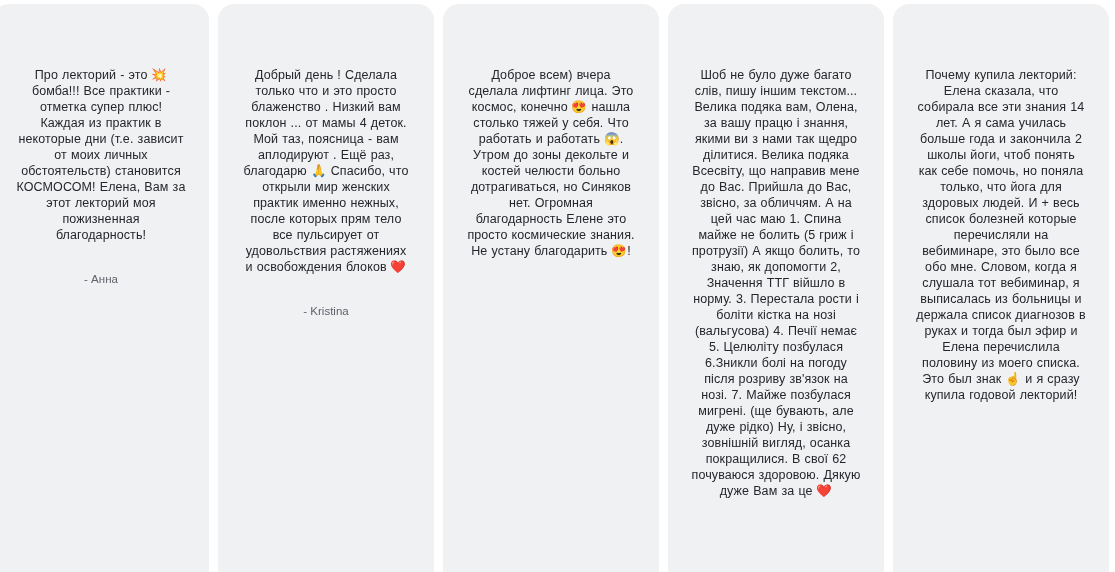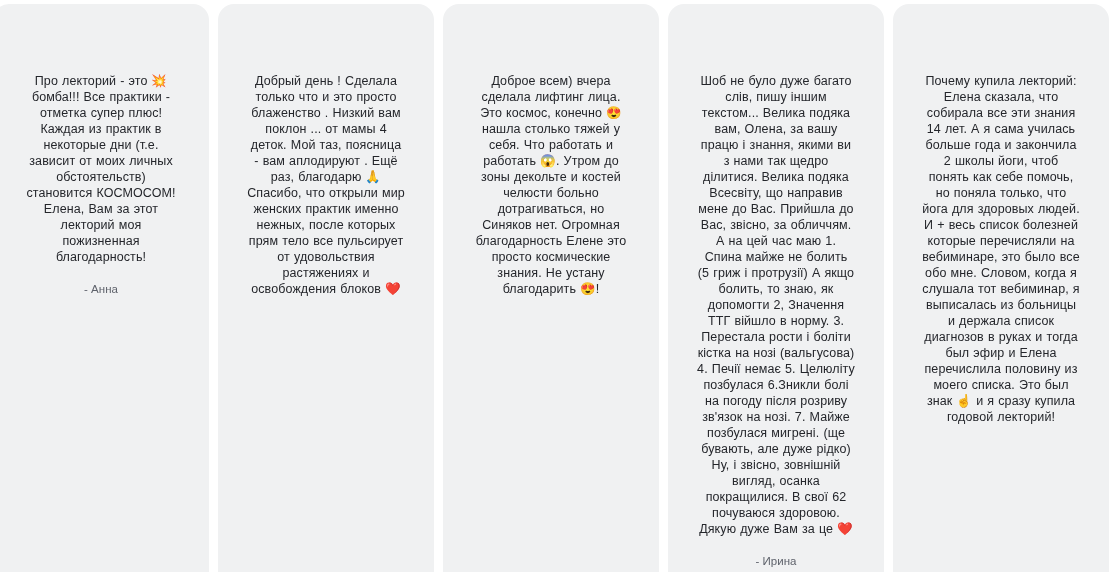--- a/index.html
+++ b/index.html
@@ -25,54 +25,54 @@
     flex: 0 0 216px;
     width: 216px;
     height: 720px;
     background: #f0f1f2;
     border-radius: 16px;
     box-sizing: border-box;
     padding: 61px 21px 0 21px;
     text-align: center;
   }
   .testimonial-text {
-    margin: 8px;
+    margin: 2px;
     font-size: 12.5px;
     line-height: 16px;
     letter-spacing: 0.1px;
     color: #24262b;
     word-spacing: 0.5px;
   }
   .testimonial-author {
-    margin: 16px 0 0 0;
+    margin: 28px 0 0 0;
     font-size: 11.5px;
     line-height: 16px;
     color: #5e626b;
   }
 </style>
 </head>
 <body>
 
 <div class="carousel-track">
 
   <div class="testimonial-card">
     <p class="testimonial-text">Про лекторий - это 💥 бомба!!! Все практики - отметка супер плюс! Каждая из практик в некоторые дни (т.е. зависит от моих личных обстоятельств) становится КОСМОСОМ! Елена, Вам за этот лекторий моя пожизненная благодарность!</p>
     <p class="testimonial-author">- Анна</p>
   </div>
 
   <div class="testimonial-card">
     <p class="testimonial-text">Добрый день ! Сделала только что и это просто блаженство . Низкий вам поклон ... от мамы 4 деток. Мой таз, поясница - вам аплодируют . Ещё раз, благодарю 🙏 Спасибо, что открыли мир женских практик именно нежных, после которых прям тело все пульсирует от удовольствия растяжениях и освобождения блоков ❤️</p>
+    <p class="testimonial-author">- Kristina</p>
   </div>
 
   <div class="testimonial-card">
     <p class="testimonial-text">Доброе всем) вчера сделала лифтинг лица. Это космос, конечно 😍 нашла столько тяжей у себя. Что работать и работать 😱. Утром до зоны декольте и костей челюсти больно дотрагиваться, но Синяков нет. Огромная благодарность Елене это просто космические знания. Не устану благодарить 😍!</p>
   </div>
 
   <div class="testimonial-card">
     <p class="testimonial-text">Шоб не було дуже багато слів, пишу іншим текстом... Велика подяка вам, Олена, за вашу працю і знання, якими ви з нами так щедро ділитися. Велика подяка Всесвіту, що направив мене до Вас. Прийшла до Вас, звісно, за обличчям. А на цей час маю 1. Спина майже не болить (5 гриж і протрузії) А якщо болить, то знаю, як допомогти 2, Значення ТТГ війшло в норму. 3. Перестала рости і боліти кістка на нозі (вальгусова) 4. Печії немає 5. Целюліту позбулася 6.Зникли болі на погоду після розриву зв'язок на нозі. 7. Майже позбулася мигрені. (ще бувають, але дуже рідко) Ну, і звісно, зовнішній вигляд, осанка покращилися. В свої 62 почуваюся здоровою. Дякую дуже Вам за це ❤️</p>
-    <p class="testimonial-author">- Ирина</p>
   </div>
 
   <div class="testimonial-card">
     <p class="testimonial-text">Почему купила лекторий: Елена сказала, что собирала все эти знания 14 лет. А я сама училась больше года и закончила 2 школы йоги, чтоб понять как себе помочь, но поняла только, что йога для здоровых людей. И + весь список болезней которые перечисляли на вебиминаре, это было все обо мне. Словом, когда я слушала тот вебиминар, я выписалась из больницы и держала список диагнозов в руках и тогда был эфир и Елена перечислила половину из моего списка. Это был знак ☝️ и я сразу купила годовой лекторий!</p>
   </div>
 
 </div>
 
 </body></html>

